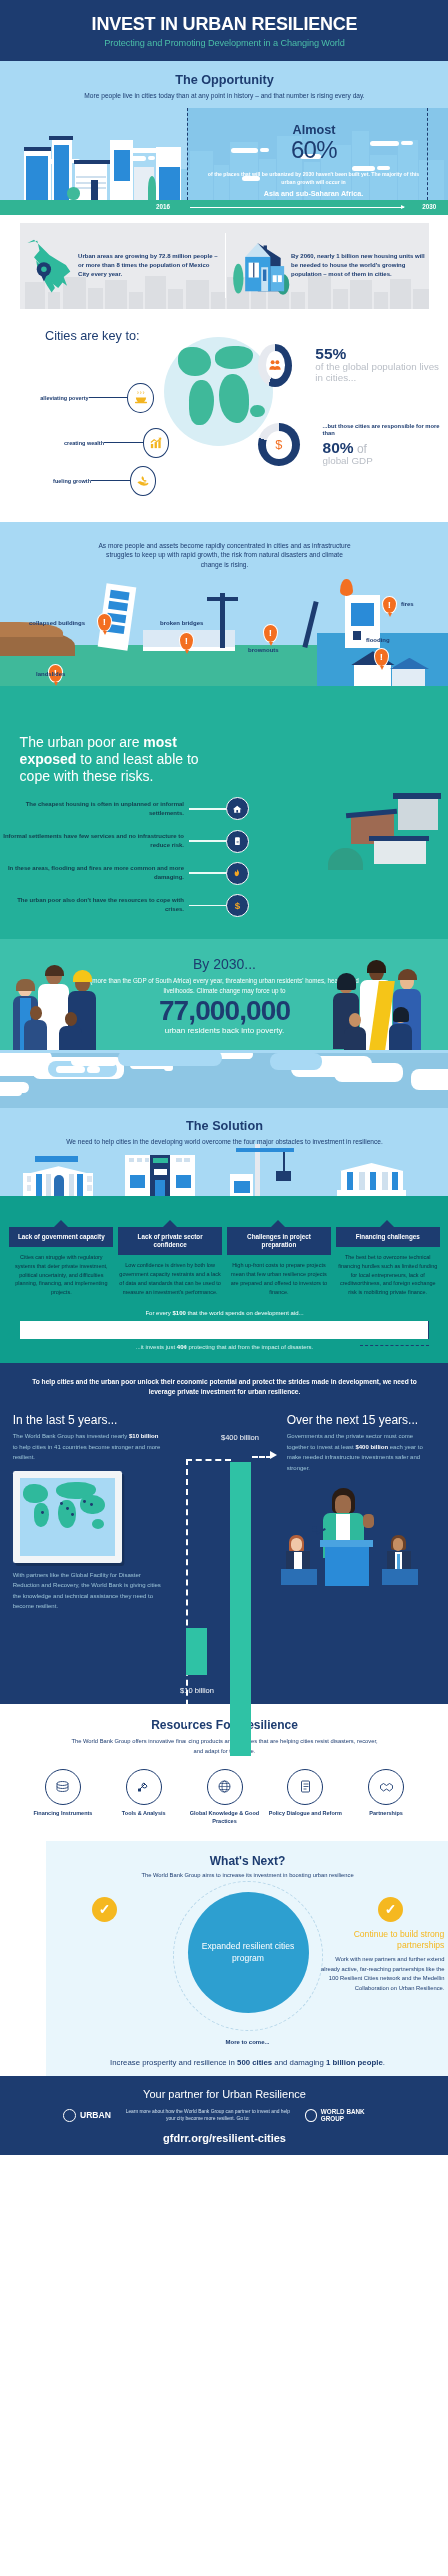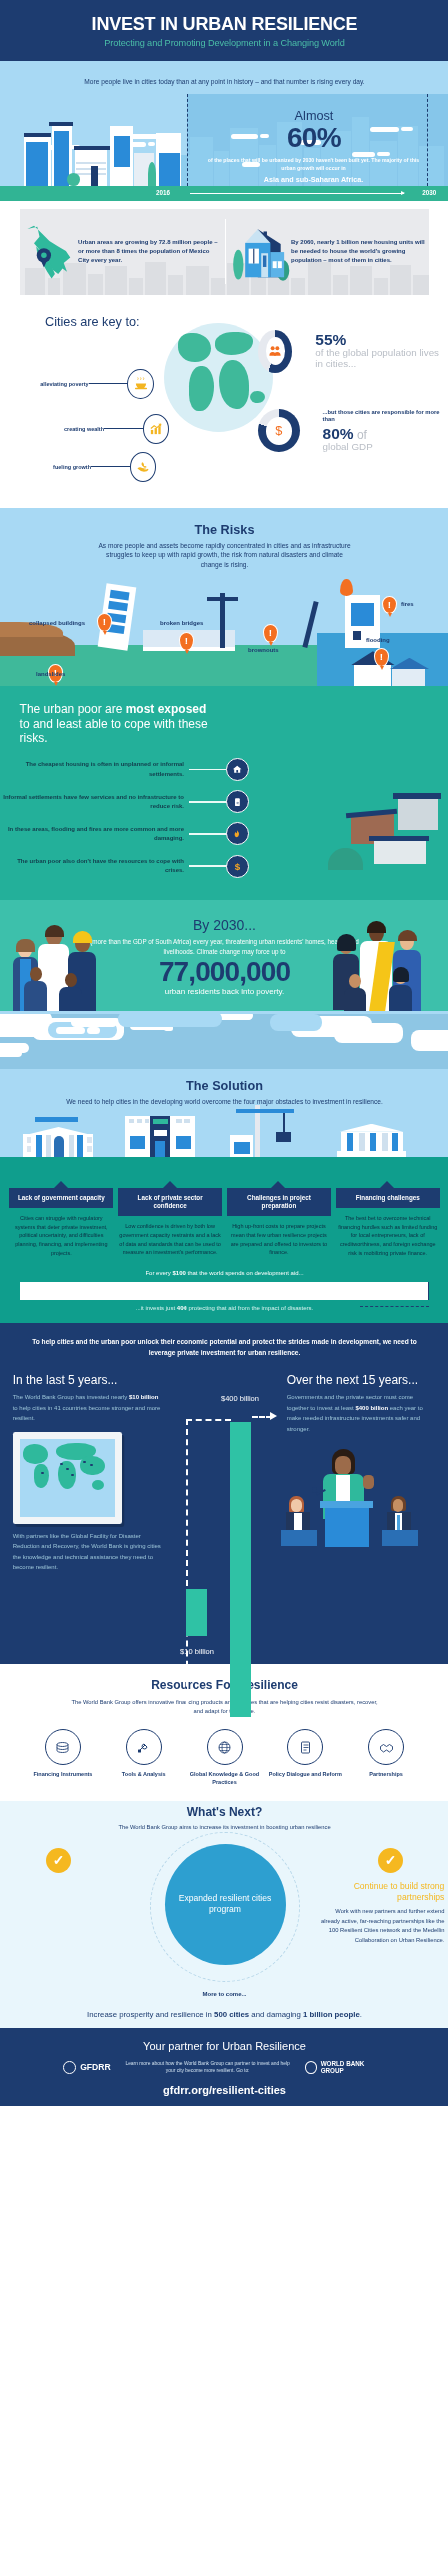--- a/index.html
+++ b/index.html
@@ -42,22 +42,22 @@
   .skyline-bg { position: absolute; inset: 0; overflow: hidden; }
   .sky-block { position: absolute; bottom: 0; background: #8ecdee; }
   .cloud { position: absolute; background: #ffffff; border-radius: 5.8px; height: 5.2px; }
   .cloud.sm { height: 4.6px; }
   .right-panel {
     position: absolute; right: 0; top: 0; bottom: 0; left: 187px;
     background: rgba(93,176,222,0.45);
   }
   .dash-v { position: absolute; top: 0; bottom: 0; width: 0; border-left: 1.7px dashed #1d3c70; }
   .almost { position: absolute; left: 219px; top: 16px; width: 190px; text-align: center; color: #1d3c70; }
-  .almost .w1 { font-size: 12.7px; font-weight: normal; line-height: 1; }
-  .almost .w2 { font-size: 28px; font-weight: bold; line-height: 1.05; letter-spacing: -0.6px; }
+  .almost .w1 { font-size: 12.7px; font-weight: bold; line-height: 1; }
+  .almost .w2 { font-size: 24px; font-weight: normal; line-height: 1.05; letter-spacing: -0.6px; }
   .almost-body { position: absolute; left: 207px; top: 62px; width: 213px; text-align: center; color: #ffffff; font-size: 5.2px; line-height: 1.55; font-weight: bold; }
   .almost-body .big { font-size: 7.2px; display: block; margin-top: 2.3px; }
 
   .city-left { position: absolute; left: 16px; bottom: 0; width: 173px; height: 78px; }
   .bld { position: absolute; bottom: 0; }
 
   .timeline { background: #31b494; height: 15px; position: relative; }
   .tl-year { position: absolute; color: #ffffff; font-size: 6.3px; font-weight: bold; top: 3.5px; }
   .tl-arrow { position: absolute; top: 7px; height: 1.2px; background: #ffffff; }
   .tl-arrow::after { content:""; position:absolute; right:-0.6px; top:-1.7px; border-left:4px solid #ffffff; border-top:2.3px solid transparent; border-bottom:2.3px solid transparent; }
@@ -104,21 +104,21 @@
   .bang {
     position: absolute; width: 15px; height: 18.4px; background: #f36f21;
     border-radius: 50% 50% 50% 50% / 42% 42% 58% 58%;
     color: #ffffff; font-weight: bold; font-size: 9.8px; text-align: center; line-height: 16px;
     border: 1.2px solid #ffffff;
   }
   .bang::after { content:""; position: absolute; left: 4.6px; bottom: -4px; border-left: 2.9px solid transparent; border-right: 2.9px solid transparent; border-top: 4.6px solid #f36f21; }
 
   
   .poor { background: #23b09a; padding: 16px 0 12.7px; position: relative; }
-  .poor h3 { color: #ffffff; font-size: 12px; line-height: 1.2; padding: 0 19.6px; font-weight: normal; max-width: 230px; }
+  .poor h3 { color: #ffffff; font-size: 14px; line-height: 1.2; padding: 0 19.6px; font-weight: normal; max-width: 230px; margin-top: 32px; }
   .poor h3 b { font-weight: bold; }
   .poor-list { margin-top: 12.7px; }
   .poor-item { display: flex; align-items: center; margin-bottom: 9.2px; }
   .poor-item .t { width: 184px; text-align: right; font-size: 6px; color: #13414f; line-height: 1.55; padding-right: 0; font-weight: bold; }
   .poor-item .ln { height: 1.7px; background: #eafaf6; width: 41px; margin-left: 4.6px; }
   .poor-item .ic {
     width: 23px; height: 23px; border-radius: 50%; background: #1d3c70;
     border: 1.7px solid #ffffff; display:flex; align-items:center; justify-content:center;
     font-size: 9.8px; margin-left: -3.5px;
   }
@@ -190,21 +190,21 @@
   .resources .sub { font-size: 5.8px; color: #1d3c70; margin-top: 5.8px; padding: 0 69px; line-height: 1.6; }
   .res-row { display: flex; justify-content: center; gap: 5.8px; margin-top: 12.7px; padding: 0 15px; }
   .res-item { width: 75px; }
   .res-item .circ {
     width: 36px; height: 36px; border-radius: 50%; border: 1.2px solid #1d3c70;
     margin: 0 auto; display: flex; align-items: center; justify-content: center; font-size: 14px;
   }
   .res-item .cap { font-size: 5.5px; font-weight: bold; color: #1d3c70; margin-top: 5.8px; line-height: 1.4; }
 
   
-  .next { background: #e9f6fc; padding: 4px 0 0; text-align: center; position: relative; }
+  .next { background: #e9f6fc; padding: 13px 0 0; text-align: center; position: relative; margin-left: 46px; }
   .next h3 { font-size: 12px; color: #1d3c70; font-weight: bold; }
   .next .sub { font-size: 5.8px; color: #1d3c70; margin-top: 4.6px; }
   .next-body { position: relative; height: 190px; margin-top: 8px; }
   .bigcirc {
     position: absolute; left: 50%; margin-left: -60px; top: 5.8px; width: 121px; height: 121px;
     border-radius: 50%; background: #2d9fd0; color: #ffffff;
     display: flex; flex-direction: column; align-items: center; justify-content: center;
     font-size: 8.6px; line-height: 1.3; padding: 0 14px;
   }
   .check {
@@ -235,20 +235,21 @@
 <body>
 
 <div class="page">
 
   <section class="hero">
     <h1>INVEST IN URBAN RESILIENCE</h1>
     <h2>Protecting and Promoting Development in a Changing World</h2>
   </section>
 
   <section class="opportunity">
+    <div class="sec-title">The Opportunity</div>
     <div class="sec-sub">More people live in cities today than at any point in history – and that number is rising every day.</div>
 
     <div class="opp-scene">
       <div class="right-panel"></div>
 
       <div class="skyline-bg">
         <div class="sky-block" style="left:190px;width:23px;height:49px;"></div>
         <div class="sky-block" style="left:214px;width:15px;height:35px;"></div>
         <div class="sky-block" style="left:230px;width:28px;height:58px;"></div>
         <div class="sky-block" style="left:259px;width:17px;height:41px;"></div>
@@ -454,21 +455,20 @@
         <div class="stat-pre">...but those cities are responsible for more than</div>
         <div>
           <span class="num">80%</span><span class="desc" style="font-size:12px;"> of</span>
         </div>
         <div class="desc">global GDP</div>
       </div>
     </div>
   </section>
 
   <section class="risks">
-    <div class="sec-title">The Risks</div>
     <div class="sec-sub" style="padding:0 98px;">As more people and assets become rapidly concentrated in cities and as infrastructure struggles to keep up with rapid growth, the risk from natural disasters and climate change is rising.</div>
 
     <div class="risk-scene">
       <div class="skyline-bg">
         <div class="sky-block" style="left:58px;width:22px;height:33px;background:#8ecdee;"></div>
         <div class="sky-block" style="left:82px;width:15px;height:24px;background:#8ecdee;"></div>
         <div class="sky-block" style="left:99px;width:24px;height:38px;background:#8ecdee;"></div>
         <div class="sky-block" style="left:125px;width:15px;height:23px;background:#8ecdee;"></div>
         <div class="sky-block" style="left:143px;width:23px;height:35px;background:#8ecdee;"></div>
         <div class="sky-block" style="left:168px;width:14px;height:22px;background:#8ecdee;"></div>
@@ -903,21 +903,21 @@
       <div class="moreto">More to come...</div>
       <div class="prosper"><span>Increase prosperity and resilience in </span><b>500 cities</b><span> and damaging </span><b>1 billion people</b><span>.</span></div>
     </div>
   </section>
 
   <footer class="footer">
     <h3>Your partner for Urban Resilience</h3>
     <div class="logos">
       <div class="logo-box">
         <span class="logo-mark"></span>
-        <span>GFDRR</span>
+        <span>URBAN</span>
       </div>
       <div class="foot-note">Learn more about how the World Bank Group can partner to invest and help your city become more resilient. Go to:</div>
       <div class="logo-box" style="font-size:6.3px;max-width:81px;text-align:left;">
         <span class="logo-mark"></span>
         <span>WORLD BANK GROUP</span>
       </div>
     </div>
     <div class="url">gfdrr.org/resilient-cities</div>
   </footer>
 

